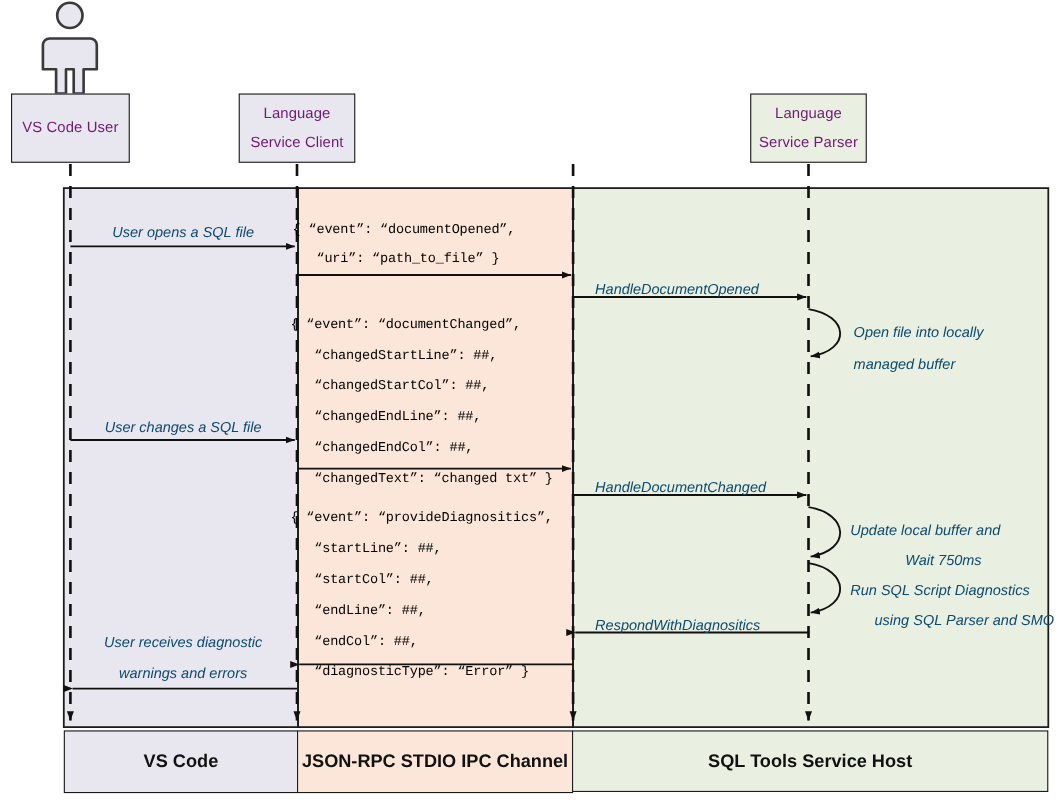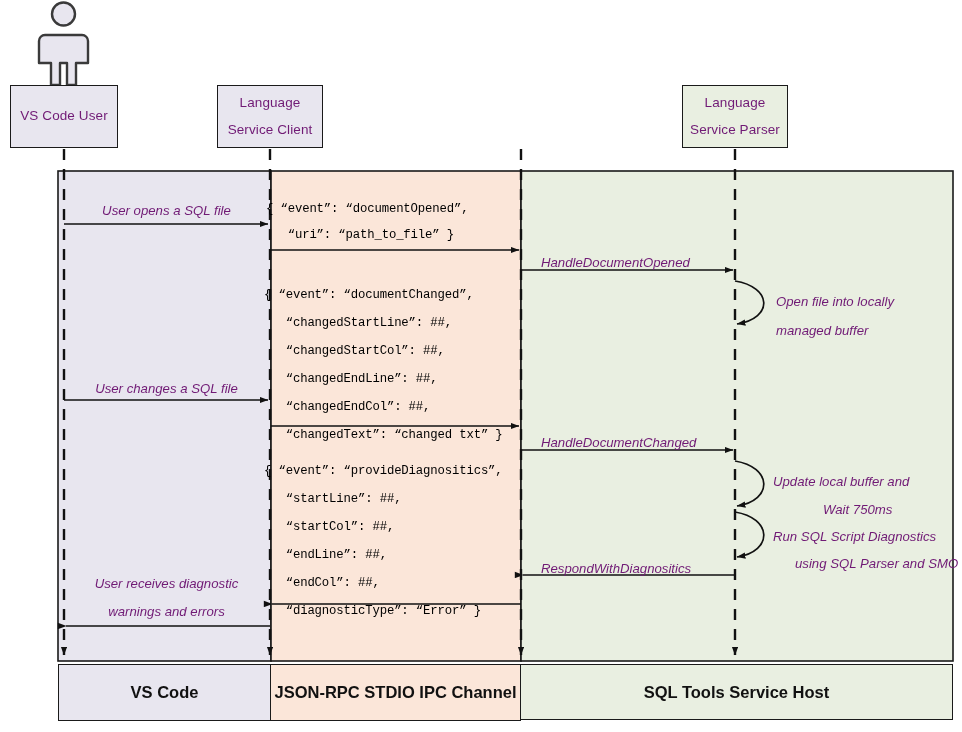--- a/index.html
+++ b/index.html
@@ -9,21 +9,21 @@
   svg{position:absolute;top:0;left:0;}
 
   
   .pbox{position:absolute;box-sizing:border-box;border:1.6px solid #1a1a1a;
         display:flex;flex-direction:column;align-items:center;justify-content:center;
         font-size:13.5px;line-height:1.95;letter-spacing:.1px;color:#701a75;}
   .pbox.lav{background:#e8e6ef;}
   .pbox.grn{background:#e9efe1;}
 
   
-  .anno{position:absolute;font-style:italic;font-size:13.2px;color:#701a75;
+  .anno{position:absolute;font-style:italic;font-size:13.2px;color:#0c4a6e;
         line-height:1.62;white-space:nowrap;}
   .anno.center{text-align:center;}
   .anno.left{text-align:left;}
 
   
   .json{position:absolute;font-family:Liberation Mono, monospace;
         font-size:12.3px;line-height:1.0;color:#000000;white-space:pre;letter-spacing:-0.15px;}
 
   
   .bcell{position:absolute;box-sizing:border-box;border:1.6px solid #1a1a1a;

